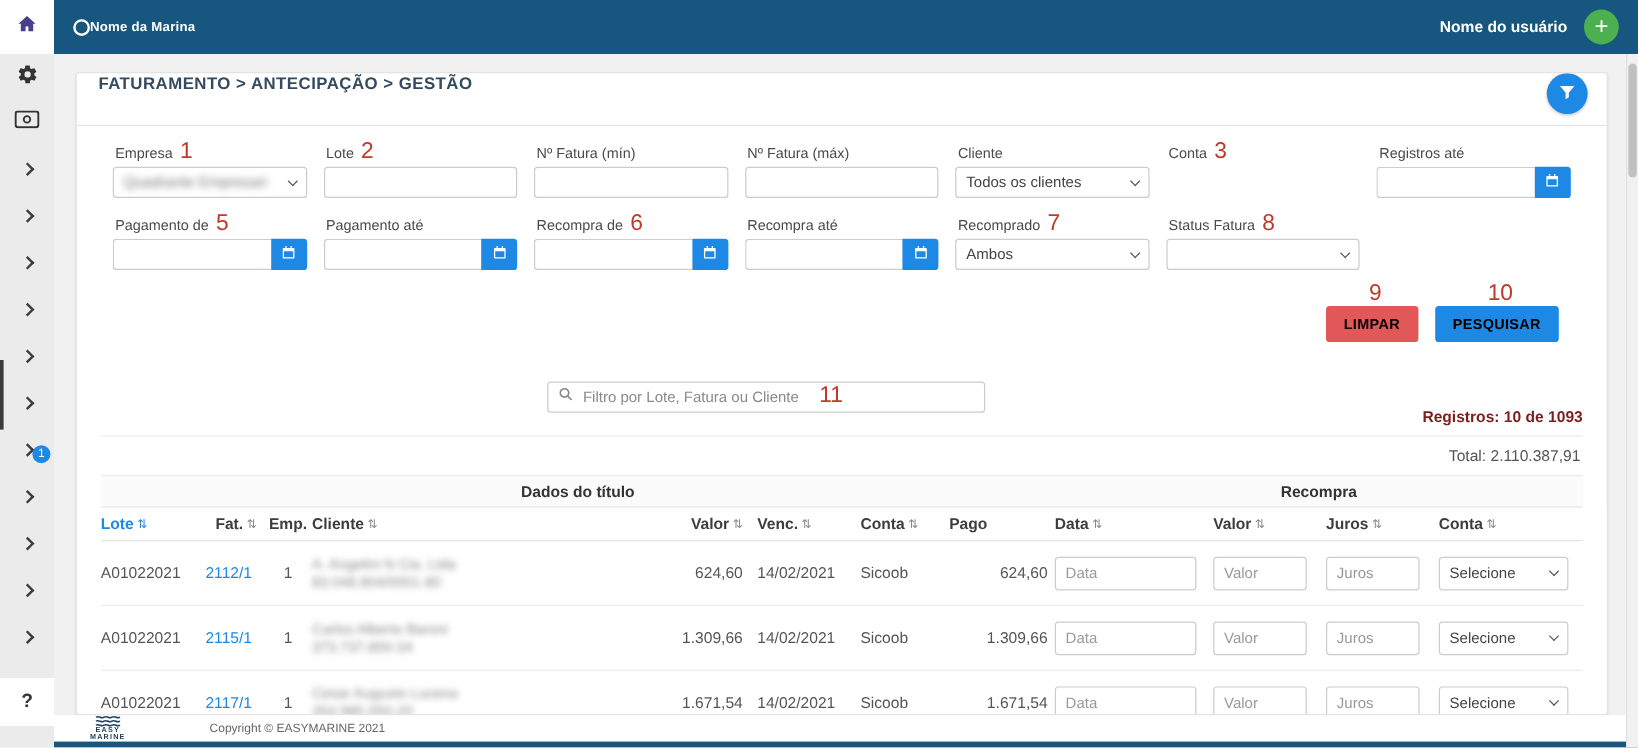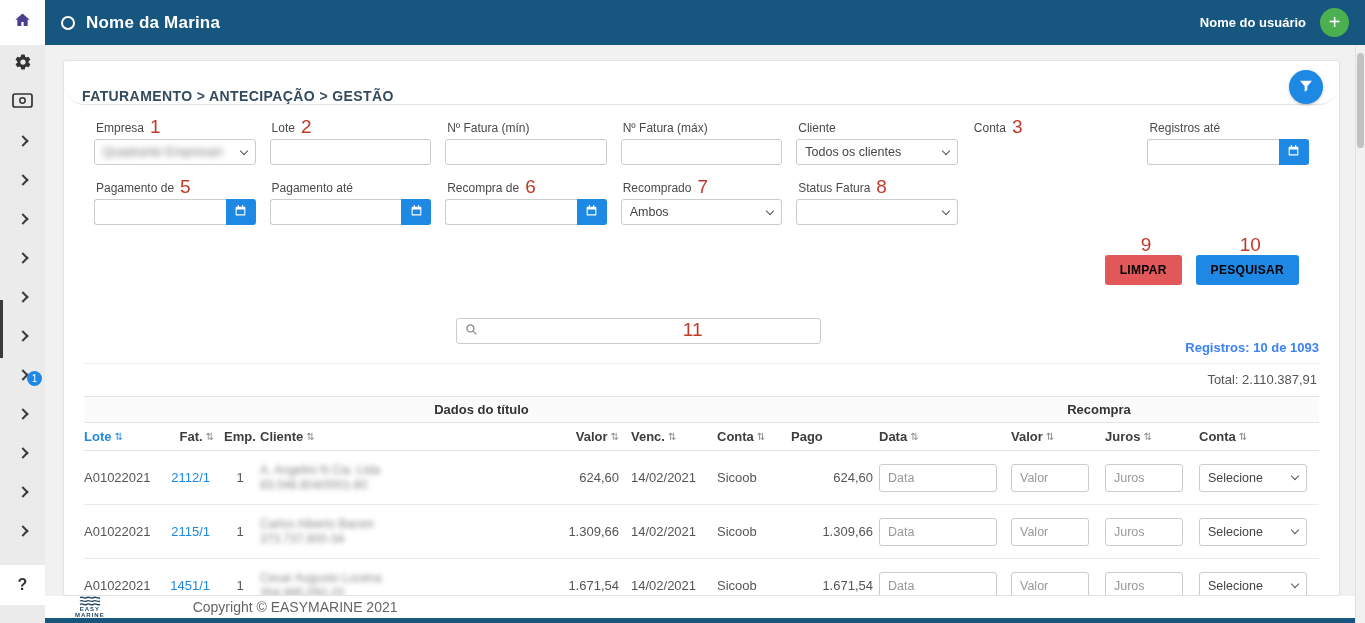--- a/index.html
+++ b/index.html
@@ -15,30 +15,30 @@
   .side-item { width:45px; height:38px; display:flex; align-items:center; justify-content:center; cursor:pointer; position:relative; }
   .side-chev { height:39px; }
   .chev-i { width:8px; height:8px; border-top:2px solid #3c3c3c; border-right:2px solid #3c3c3c; transform:rotate(45deg); }
   .side-badge { position:absolute; right:3px; top:16px; width:15px; height:15px; border-radius:50%; background:#1e88e5; color:#fff; font-size:10px; display:flex; align-items:center; justify-content:center; }
   .side-indicator { position:absolute; left:0; top:300px; width:3px; height:58px; background:#3a3a3a; }
   .side-help { position:absolute; left:0; bottom:18px; width:45px; height:40px; background:#fff; display:flex; align-items:center; justify-content:center; font-size:16px; font-weight:bold; color:#333; cursor:pointer; }
 
   
   .topbar { position:absolute; left:45px; top:0; width:1320px; height:45px; background:#17577f; display:flex; align-items:center; padding:0 16px; z-index:5; }
   .ring { width:14px; height:14px; border:2px solid #fff; border-radius:50%; flex:0 0 auto; }
-  .app-title { color:#fff; font-size:17px; font-weight:bold; margin-left:11px; letter-spacing:.2px; }
+  .app-title { color:#fff; font-size:11px; font-weight:bold; letter-spacing:.2px; }
   .top-spacer { flex:1; }
   .user-name { color:#fff; font-size:13px; font-weight:bold; margin-right:14px; }
   .add-btn { width:29px; height:29px; border-radius:50%; background:#4caf50; border:none; color:#fff; font-size:20px; line-height:27px; text-align:center; padding:0; cursor:pointer; }
 
   
   .main { position:absolute; left:45px; top:45px; width:1320px; height:578px; }
   .card { margin:15px 25px 0 18px; background:#fff; border:1px solid #e3e3e3; border-radius:3px; height:536px; overflow:hidden; box-shadow:0 1px 2px rgba(0,0,0,.05); }
 
-  .crumb-row { height:44px; display:flex; align-items:flex-end; padding:0 16px 0 18px; border-bottom:1px solid #e4e4e4;border-radius:21px; }
+  .crumb-row { height:44px; display:flex; align-items:flex-start; padding:0 16px 0 18px; border-bottom:1px solid #e4e4e4; }
   .crumb { font-size:14px; font-weight:bold; color:#344a5e; letter-spacing:.4px; }
   .crumb-spacer { flex:1; }
   .filter-fab { width:34px; height:34px; border-radius:50%; background:#1e88e5; border:none; display:flex; align-items:center; justify-content:center; cursor:pointer; box-shadow:0 1px 3px rgba(0,0,0,.25); }
 
   
   .filter-grid { display:grid; grid-template-columns:repeat(7,1fr); column-gap:14px; row-gap:12px; padding:12px 30px 0 30px; }
   .f-label { font-size:12px; color:#4a4a4a; margin:0 0 4px 2px; display:flex; align-items:flex-end; line-height:14px; height:18px; }
   .ann { color:#bf3a2a; font-size:19px; line-height:16px; margin-left:6px; font-weight:400; }
   .ctrl, .sel { height:26px; width:100%; border:1px solid #ccc; border-radius:3px; background:#fff; font-size:12.5px; color:#333; padding:0 8px; font-family:"Liberation Sans",sans-serif; }
   .ctrl::placeholder { color:#999; }
@@ -55,21 +55,21 @@
   .btn-red { background:#e25757; }
   .btn-blue { background:#1e88e5; }
 
   
   .table-wrap { margin:0 20px; }
   .search-row { display:grid; grid-template-columns:1fr auto 1.34fr; align-items:center; padding:7px 0 8px; border-bottom:1px solid #eee; }
   .search-box { width:365px; height:26px; border:1px solid #ccc; border-radius:3px; display:flex; align-items:center; padding:0 8px; position:relative; background:#fff; }
   .search-box input { border:none; outline:none; flex:1; font-size:12.5px; margin-left:6px; color:#333; font-family:"Liberation Sans",sans-serif; min-width:0; }
   .search-box input::placeholder { color:#8a8a8a; }
   .ann-11 { position:absolute; left:220px; top:50%; transform:translateY(-54%); }
-  .records { font-size:13px; font-weight:bold; color:#3b82f6; text-align:right; display:block;margin-top:34px; }
+  .records { font-size:13px; font-weight:bold; color:#7f1d1d; text-align:right; display:block;margin-top:34px; }
   .total-row { text-align:right; font-size:13px; color:#555; padding:8px 2px 9px; border-bottom:1px solid #e4e4e4; }
 
   .grid { display:grid; grid-template-columns:78px 58px 40px minmax(200px,1fr) 90px 92px 74px 88px 132px 94px 94px 120px; align-items:center; }
   .ghead { height:26px; background:#fbfbfb; border-bottom:1px solid #e4e4e4; }
   .gcell { font-size:13px; font-weight:bold; color:#333; text-align:center; }
   .g-left { grid-column:1/9; } .g-right { grid-column:9/13; }
 
   .cols { height:28px; border-bottom:1px solid #e4e4e4; }
   .hcell { font-size:13px; font-weight:bold; color:#3d3d3d; display:flex; align-items:center; gap:3px; cursor:pointer; }
   .hcell .sort { font-size:10px; color:#888; font-weight:normal; }
@@ -87,21 +87,21 @@
   .c-venc { padding-left:6px; }
   .mini { height:28px; border:1px solid #ccc; border-radius:3px; font-size:12.5px; padding:0 8px; color:#333; width:118px; font-family:"Liberation Sans",sans-serif; }
   .mini::placeholder { color:#999; }
   .w78 { width:78px; }
   .mini-sel { width:108px; height:28px; }
 
   
   .footer { position:absolute; left:45px; bottom:5px; width:1320px; height:22px; background:#fff; display:flex; align-items:center; }
   .logo { margin-left:30px; display:flex; flex-direction:column; align-items:center; line-height:6px; }
   .logo-text { font-size:6px; letter-spacing:1px; color:#1c3f5e; font-weight:bold; text-align:center; }
-  .copyright { margin-left:88px; font-size:14px; color:#666; }
+  .copyright { margin-left:70px; font-size:10px; color:#666; }
   .bottom-strip { position:absolute; left:45px; bottom:0; width:1320px; height:5px; background:#17577f; }
   .vscroll { position:absolute; right:0; top:45px; width:10px; height:578px; background:#f1f1f1; border-left:1px solid #e0e0e0; z-index:7; }
   .vthumb { position:absolute; top:8px; left:1px; width:7px; height:95px; background:#c1c1c1; border-radius:4px; cursor:pointer; }
 </style>
 </head>
 <body>
 
 <aside class="sidebar">
   <div class="side-home">
     <span>
@@ -285,20 +285,33 @@
             <input class="ctrl" style="">
             <button class="cal-btn">
               <span><svg width="13" height="13" viewBox="0 0 24 24">
                   <path fill="#fff" d="M7 2h2v3H7zM15 2h2v3h-2zM4 5h16a1 1 0 0 1 1 1v14a1 1 0 0 1-1 1H4a1 1 0 0 1-1-1V6a1 1 0 0 1 1-1zm1 5v9h14v-9z"></path>
                 </svg></span>
             </button>
           </div>
       </div>
       <div class="field">
         <div class="f-label">
+            <span>Recompra até</span>
+          </div>
+        <div class="dategrp">
+            <input class="ctrl" style="">
+            <button class="cal-btn">
+              <span><svg width="13" height="13" viewBox="0 0 24 24">
+                  <path fill="#fff" d="M7 2h2v3H7zM15 2h2v3h-2zM4 5h16a1 1 0 0 1 1 1v14a1 1 0 0 1-1 1H4a1 1 0 0 1-1-1V6a1 1 0 0 1 1-1zm1 5v9h14v-9z"></path>
+                </svg></span>
+            </button>
+          </div>
+      </div>
+      <div class="field">
+        <div class="f-label">
             <span>Recomprado</span>
             <span class="ann">7</span>
           </div>
         <div class="sel">
             <span>Ambos</span>
             <i class="chevd"></i>
           </div>
       </div>
       <div class="field">
         <div class="f-label">
@@ -326,20 +339,21 @@
     <div class="table-wrap">
       <div class="search-row">
         <span></span>
         <div class="search-box">
           <span>
             <svg width="13" height="13" viewBox="0 0 24 24" fill="none" stroke="#888" stroke-width="2.4">
                 <circle cx="10" cy="10" r="6.5"></circle>
                 <path d="m15 15 6 6"></path>
               </svg>
           </span>
+          <input placeholder="Filtro por Lote, Fatura ou Cliente" style="">
           <span class="ann ann-11">11</span>
         </div>
         <span class="records">Registros: 10 de 1093</span>
       </div>
 
       <div class="total-row"><span>Total: 2.110.387,91</span></div>
 
       <div class="grid ghead">
         <div class="gcell g-left">Dados do título</div>
         <div class="gcell g-right">Recompra</div>
@@ -435,21 +449,21 @@
         <div class="cell">
             <div class="sel mini-sel">
               <span>Selecione</span>
               <i class="chevd"></i>
             </div>
           </div>
       </div>
 
       <div class="grid row">
         <div class="cell">A01022021</div>
-        <div class="cell c-fat">1451/1</div>
+        <div class="cell c-fat">2117/1</div>
         <div class="cell c-emp">1</div>
         <div class="cell c-cli">
           <div class="blurred">Cesar Augusto Lucena</div>
           <div class="blurred">354.985.050-20</div>
         </div>
         <div class="cell c-num">1.671,54</div>
         <div class="cell c-venc">14/02/2021</div>
         <div class="cell">Sicoob</div>
         <div class="cell c-num">1.671,54</div>
         <div class="cell"><input class="mini" placeholder="Data" style=""></div>

